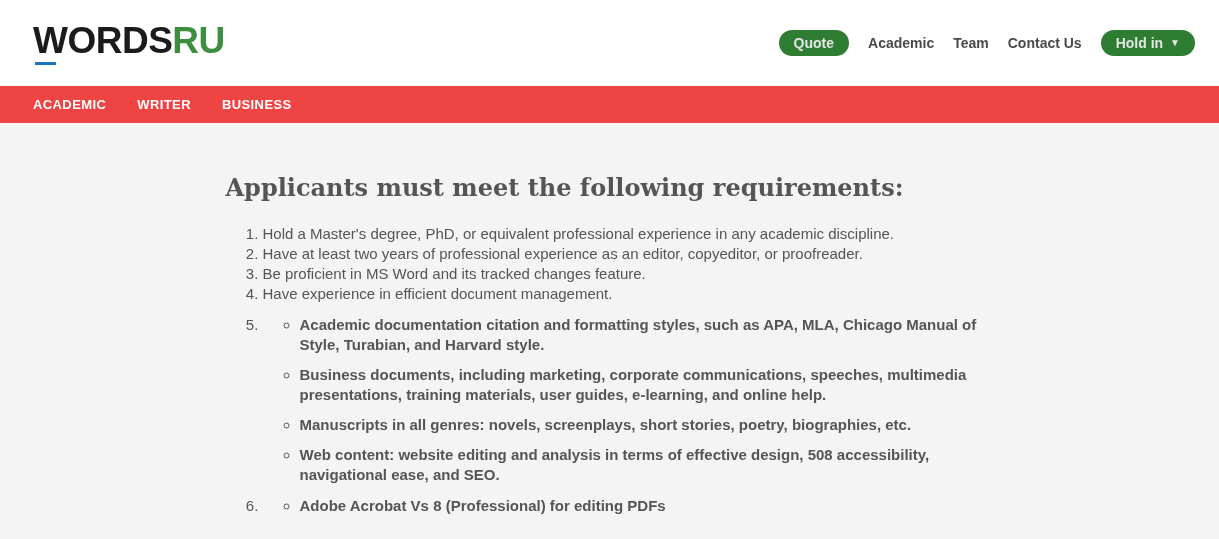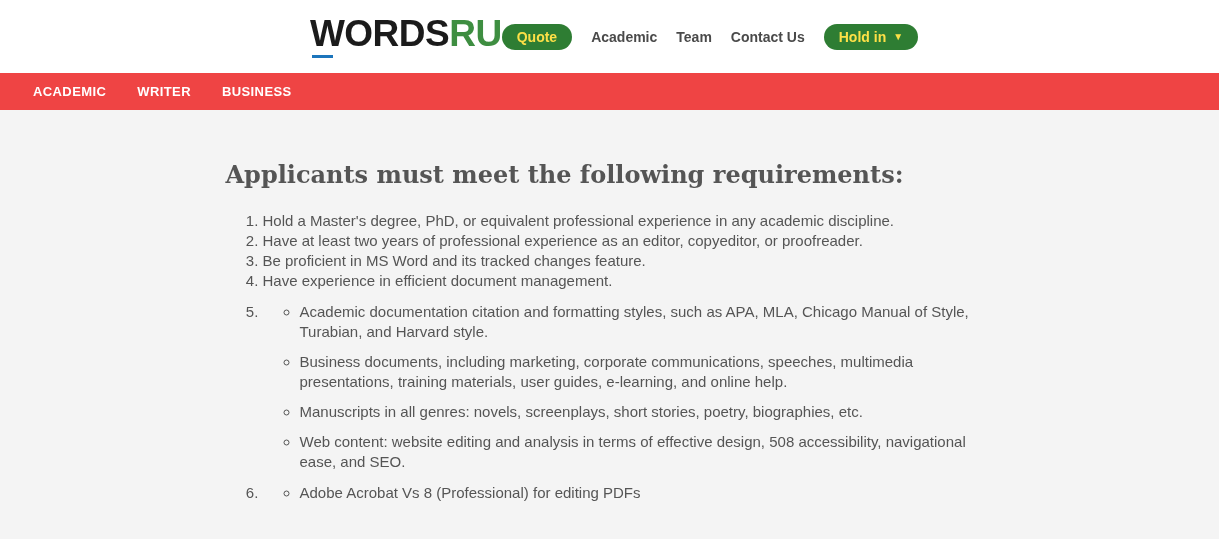--- a/index.html
+++ b/index.html
@@ -6,25 +6,25 @@
   html, body {
     margin: 0; padding: 0;
     width: 1219px; height: 539px;
     overflow: hidden;
     background: #f4f4f4;
     font-family: "Liberation Sans", sans-serif;
   }
 
   
   .site-header {
-    height: 73px;
+    height: 86px;
     background: #ffffff;
     display: flex;
     align-items: center;
-    justify-content: center;
+    justify-content: space-between;
     padding: 0 24px 0 33px;
   }
   .logo {
     position: relative;
     font-size: 37px;
     font-weight: bold;
     letter-spacing: -0.5px;
     line-height: 1;
     cursor: pointer;
     padding-bottom: 6px;
@@ -44,21 +44,21 @@
     font-size: 14px;
     font-weight: bold;
   }
   .nav-link {
     color: #4a4a4a;
     text-decoration: none;
     cursor: pointer;
   }
   .pill-btn {
     background: #2e7d33;
-    color: #fde047;
+    color: #e5e5e5;
     border: none;
     border-radius: 15px;
     padding: 6px 15px;
     font-size: 14px;
     font-weight: bold;
     font-family: "Liberation Sans", sans-serif;
     cursor: pointer;
     display: inline-flex;
     align-items: center;
     gap: 7px;
@@ -106,20 +106,21 @@
     color: #555555;
   }
   ol.req-list > li { margin: 0; }
   ul.sub-list {
     list-style: circle;
     padding-left: 37px;
     margin: 11px 0 9px 0;
   }
   ul.sub-list > li {
     margin: 10px 0;
+    font-weight: bold;
   }
 </style>
 </head>
 <body>
 
 <header class="site-header">
   <div class="logo">
     <span class="logo-words">WORDS</span><span class="logo-ru">RU</span>
     <span class="logo-underline"></span>
   </div>

